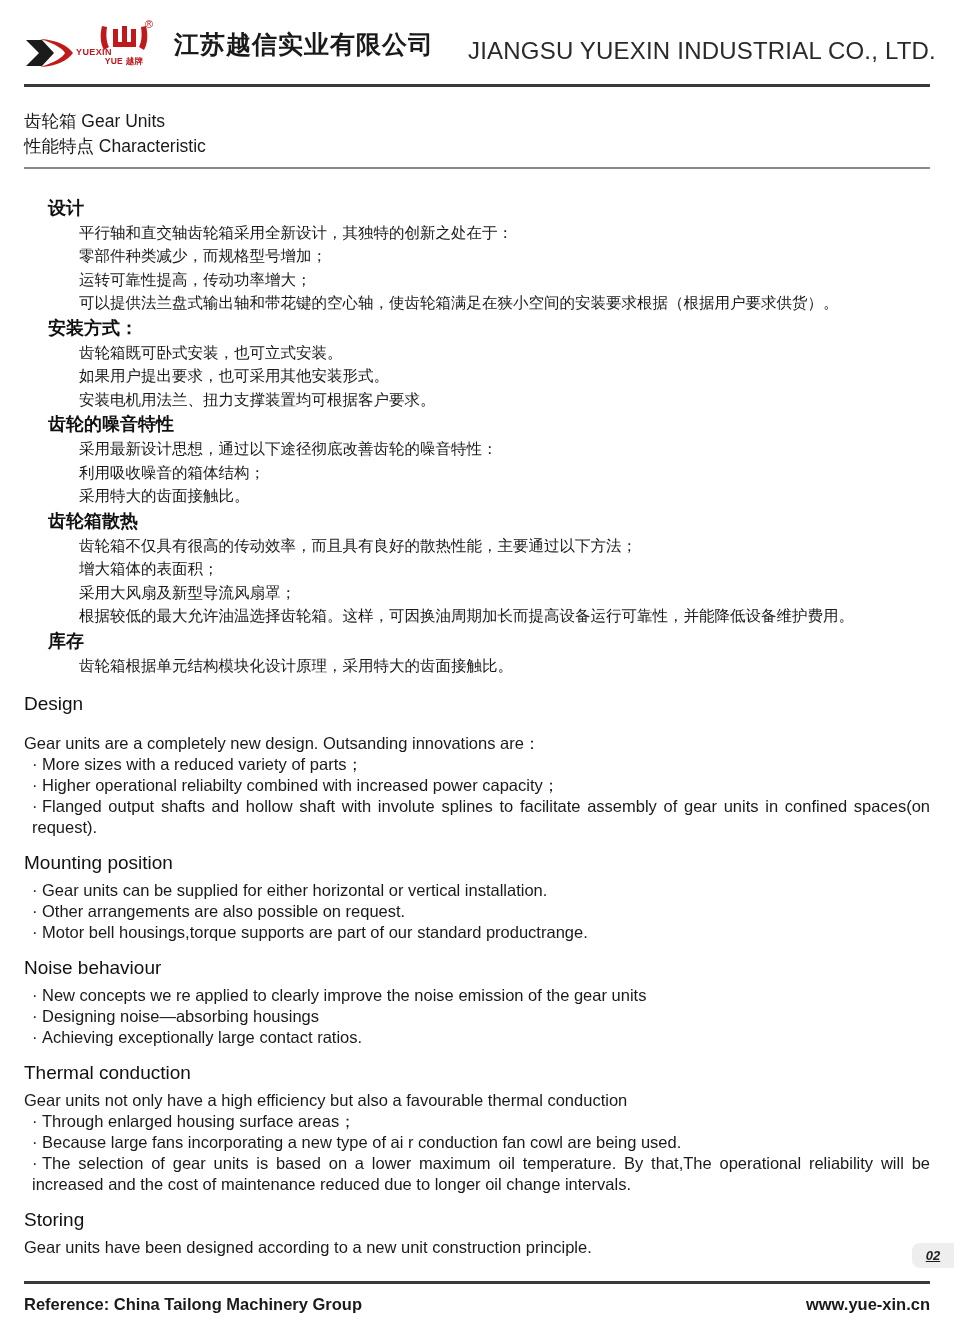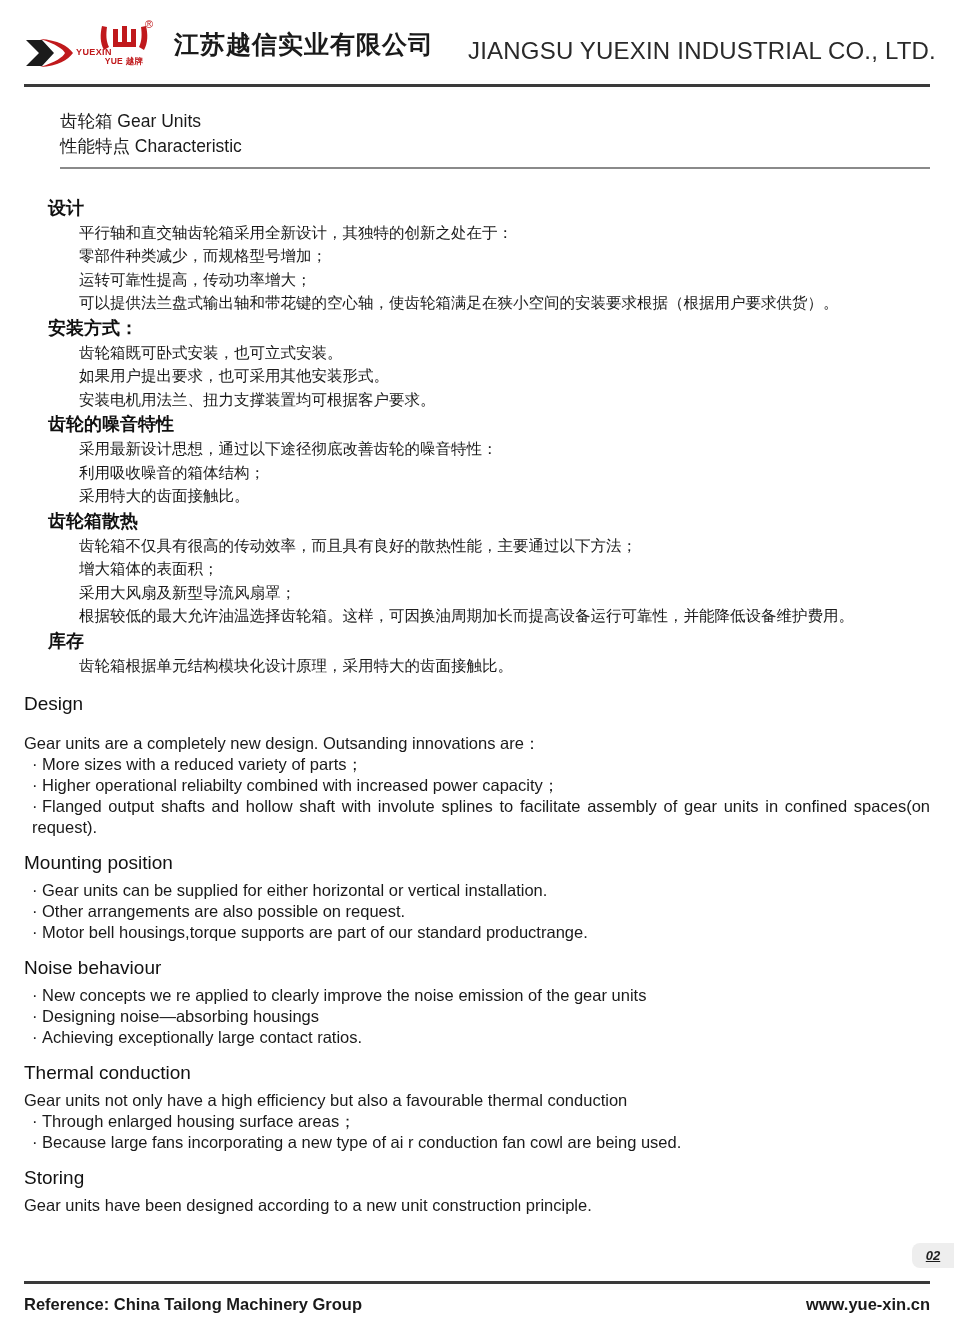--- a/index.html
+++ b/index.html
@@ -101,21 +101,20 @@
   }
   .rule-thick {
     height: 3px;
     background: #3a3a3a;
     margin: 4px 0 0 0;
   }
 
   
   .titleblock {
     padding-top: 22px;
-    margin-left: 36px;
   }
   .title-line {
     font-size: 17.5px;
     line-height: 25px;
     color: #1a1a1a;
     white-space: nowrap;
   }
   .rule-thin {
     height: 1.6px;
     background: #8a8a8a;
@@ -321,20 +320,21 @@
       <div class="en-bullet"><span class="dot">·</span><span>New concepts we re applied to clearly improve the noise emission of the gear units</span></div>
       <div class="en-bullet"><span class="dot">·</span><span>Designing noise—absorbing housings</span></div>
       <div class="en-bullet"><span class="dot">·</span><span>Achieving exceptionally large contact ratios.</span></div>
     </div>
 
     <div class="en-sec">
       <div class="en-head">Thermal conduction</div>
       <div class="en-line">Gear units not only have a high efficiency but also a favourable thermal conduction</div>
       <div class="en-bullet"><span class="dot">·</span><span>Through enlarged housing surface areas；</span></div>
       <div class="en-bullet"><span class="dot">·</span><span>Because large fans incorporating a new type of ai r conduction fan cowl are being used.</span></div>
+      <div class="en-bullet en-just"><span class="dot">·</span><span>The selection of gear units is based on a lower maximum oil temperature.  By that,The operational reliability will be increased and the cost of maintenance reduced due to longer oil change intervals.</span></div>
     </div>
 
     <div class="en-sec">
       <div class="en-head">Storing</div>
       <div class="en-line">Gear units have been designed according to a new unit construction principle.</div>
     </div>
 
   </div>
 
   <div class="page-tab">

